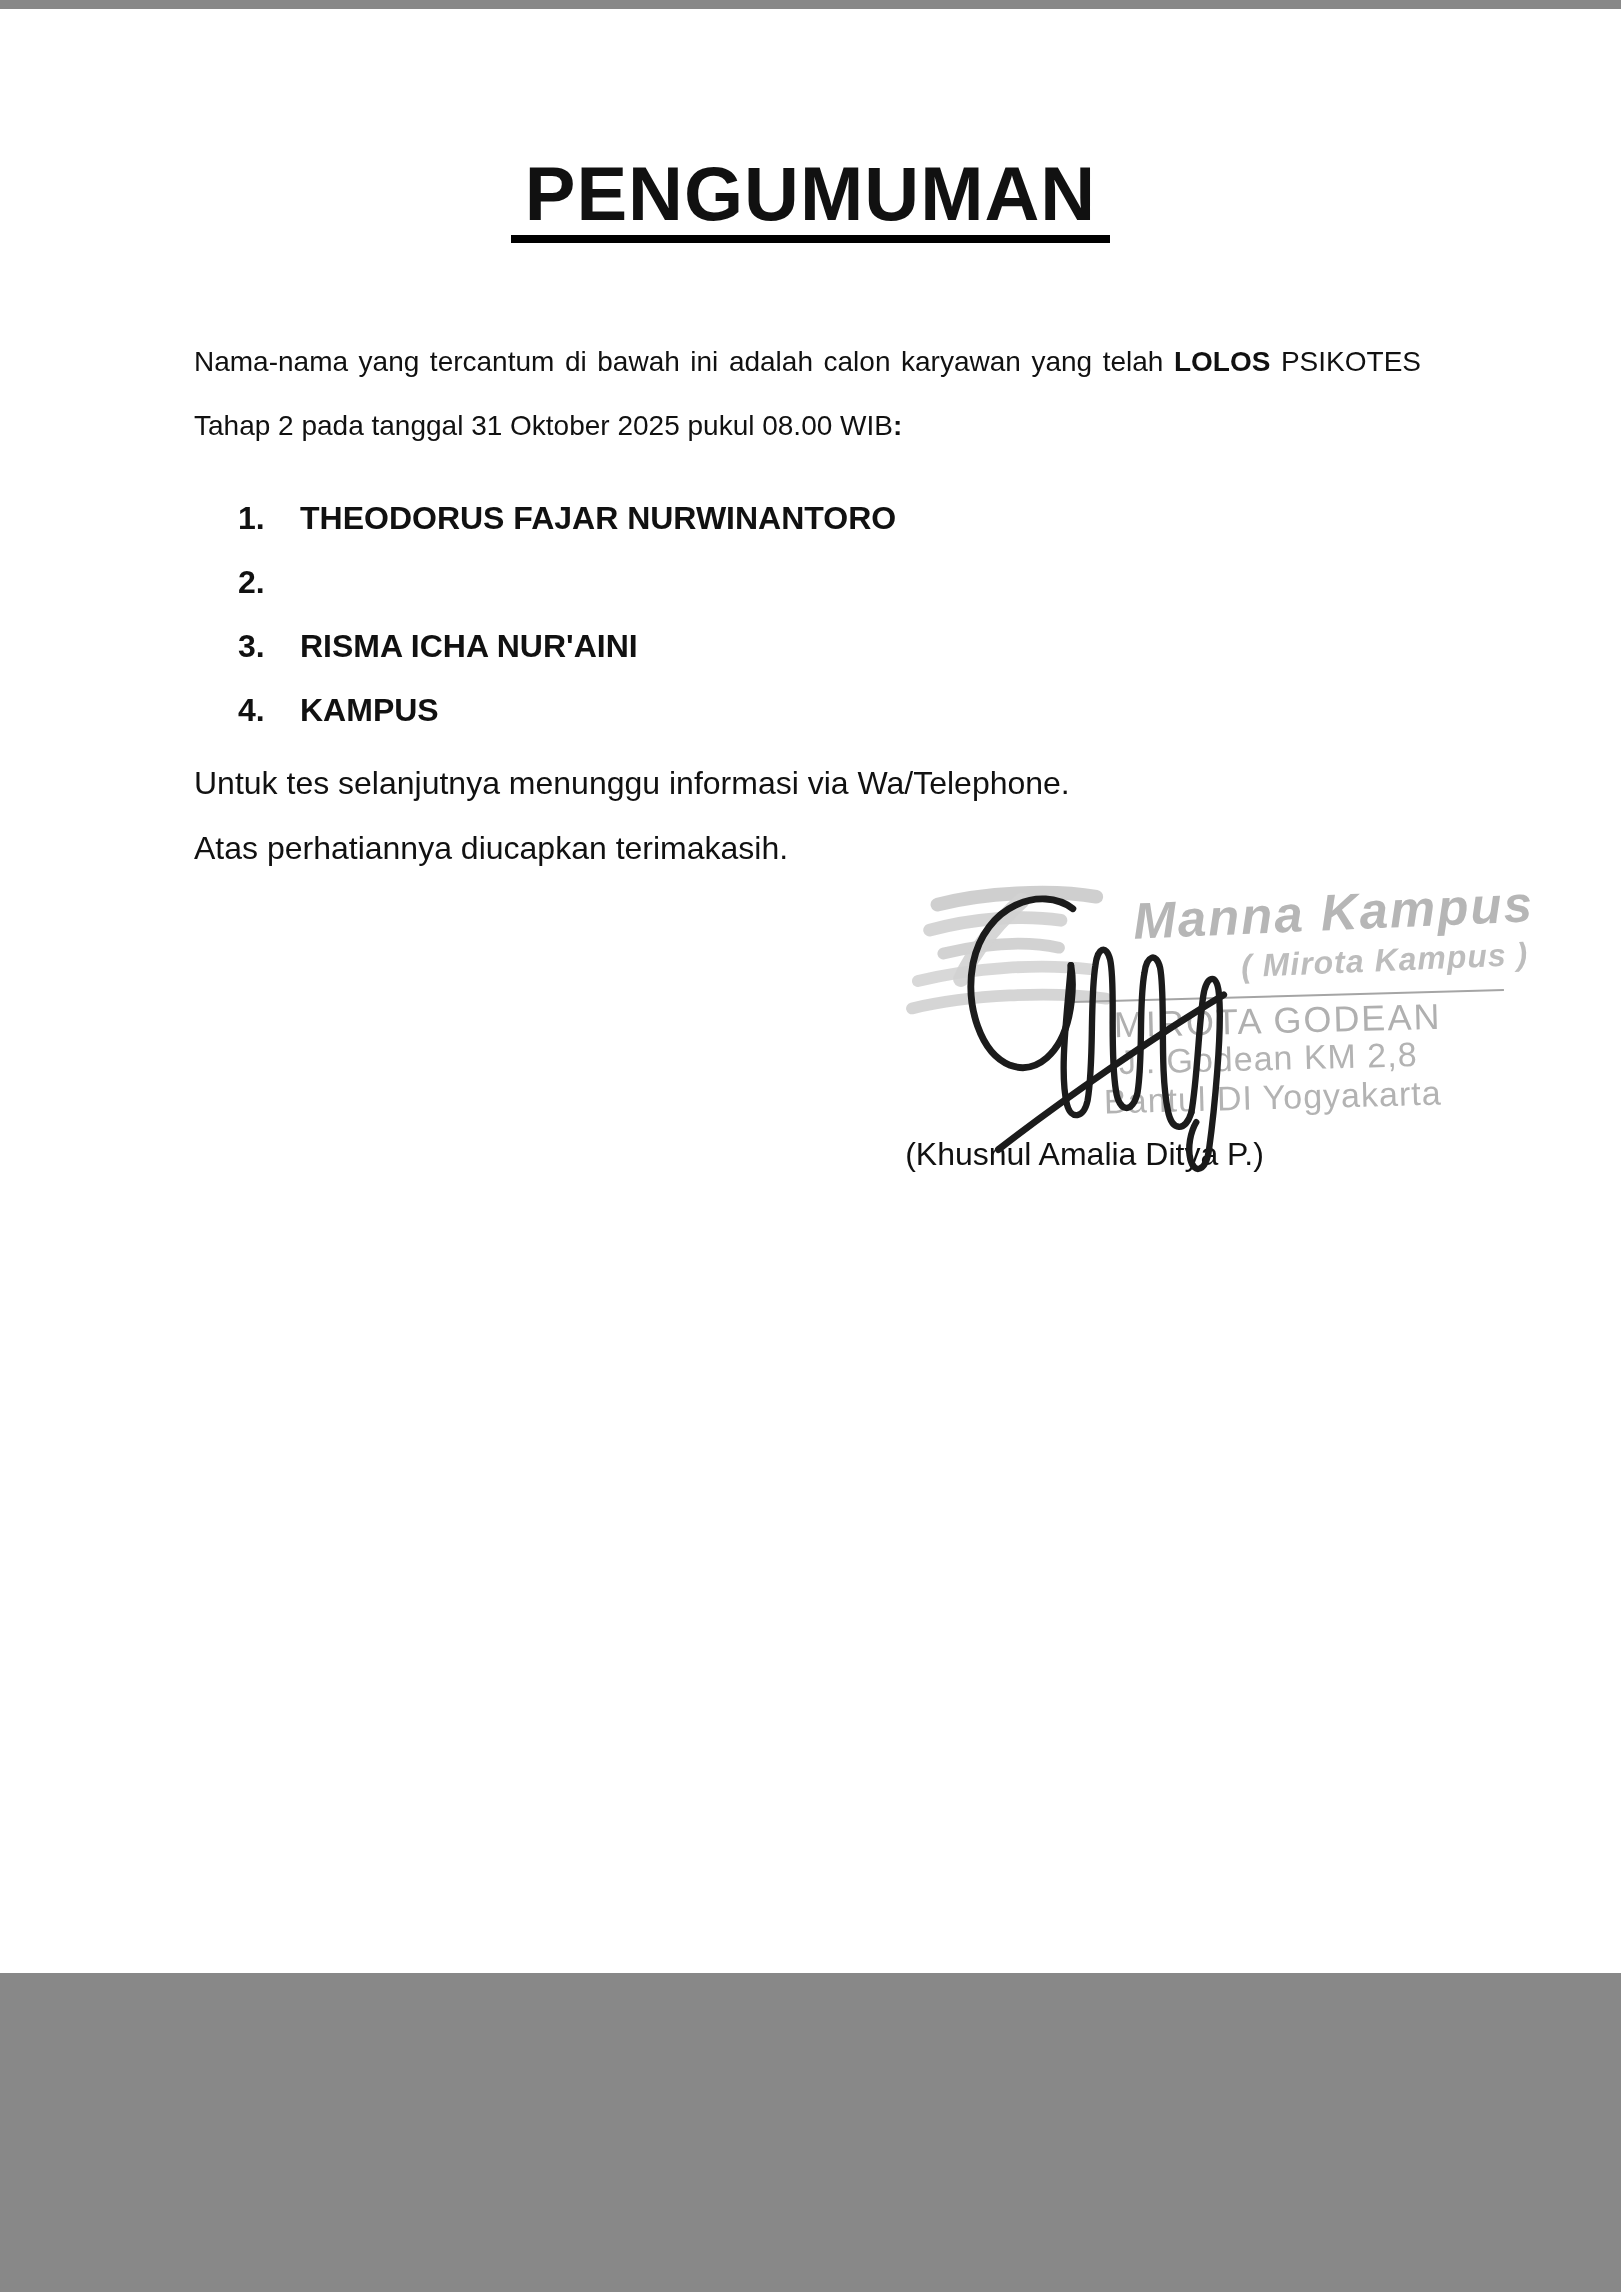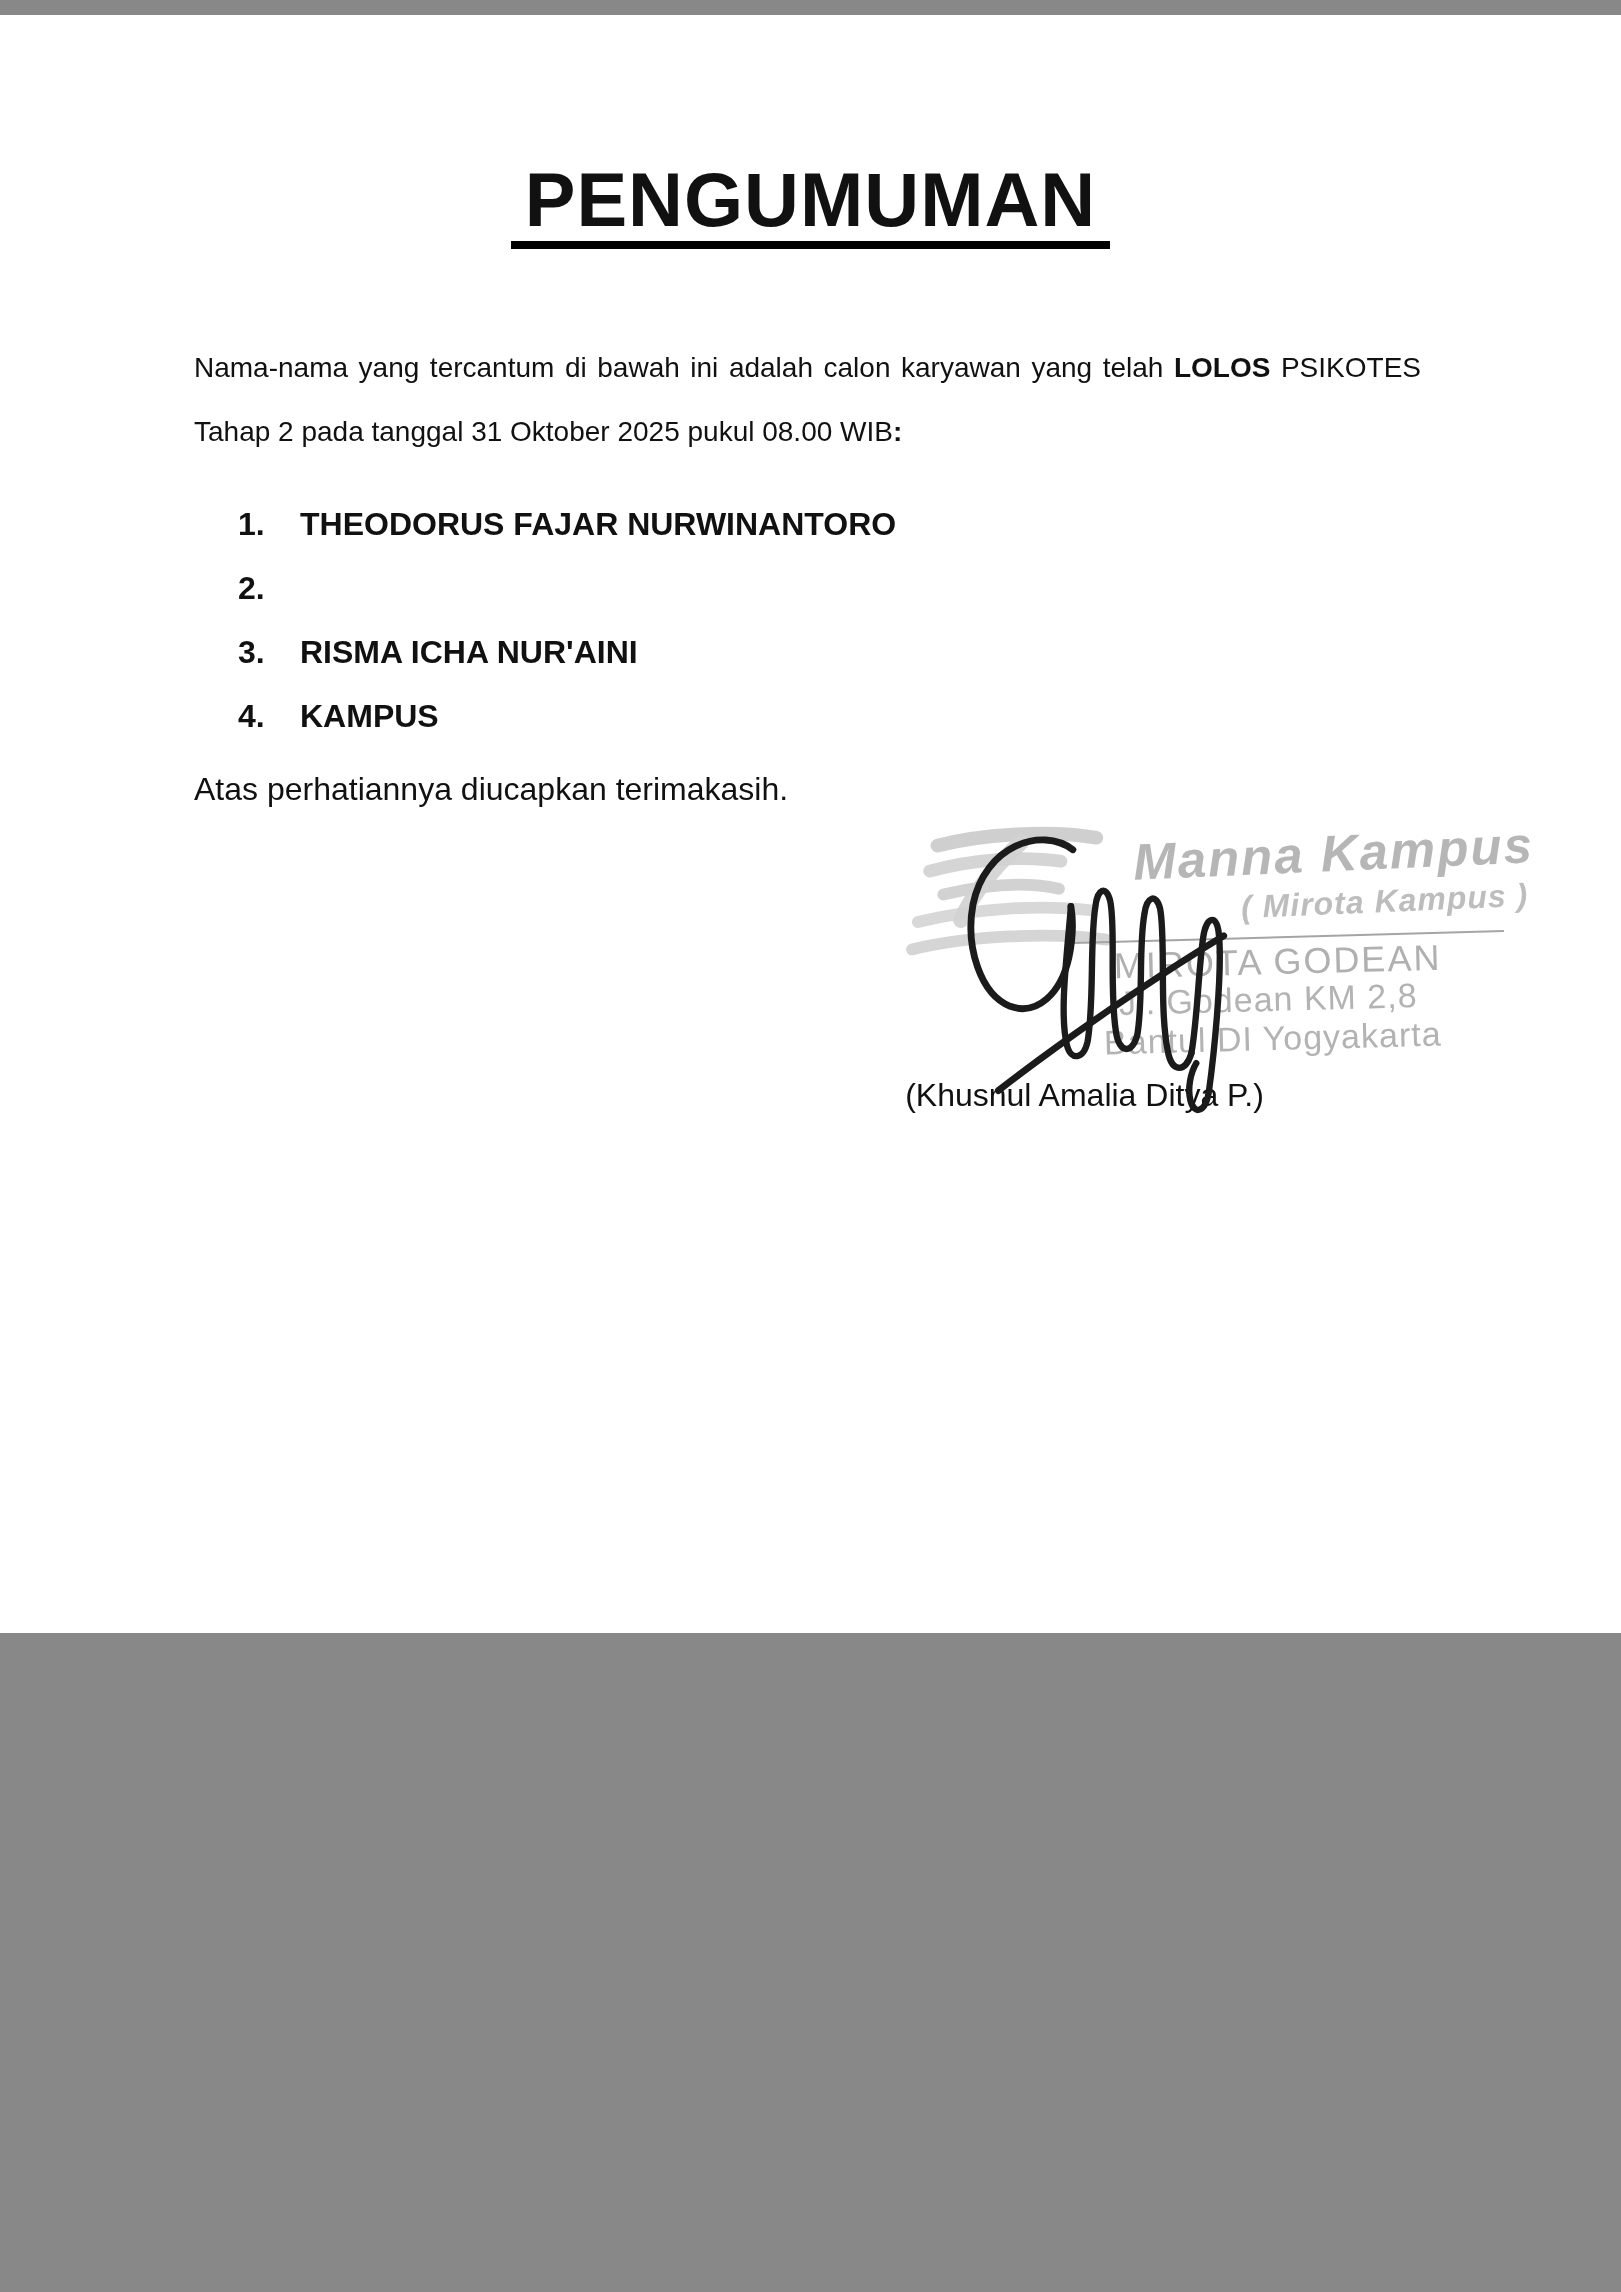--- a/index.html
+++ b/index.html
@@ -1,19 +1,19 @@
 <!DOCTYPE html>
 <html><head>
 <meta charset="utf-8">
 <style>
   html,body { margin:0; padding:0; background:#888; }
   .page {
     position:relative;
-    width:1621px; height:1618px;
-    margin:15px auto;
+    width:1621px; height:1964px;
+    margin:9px auto;
     background:#ffffff;
     font-family:"Liberation Sans", sans-serif;
     color:#111111;
     overflow:hidden;
   }
   .title-wrap { text-align:center; padding-top:147px; }
   .doc-title {
     display:inline-block;
     font-size:76px; font-weight:bold; line-height:1;
     letter-spacing:1px;
@@ -114,20 +114,21 @@
         <span class="cand-num">3.</span>
         <span class="cand-name">RISMA ICHA NUR'AINI</span>
       </div>
       <div class="cand-row">
         <span class="cand-num">4.</span>
         <span class="cand-name">KAMPUS</span>
       </div>
     </div>
 
     <div class="closing">
+      <div>Untuk tes selanjutnya menunggu informasi via Wa/Telephone.</div>
       <div>Atas perhatiannya diucapkan terimakasih.</div>
     </div>
 
 
     <div class="sig-area">
 
       <svg class="stamp-logo" width="210" height="149" viewBox="0 0 214 152">
         <g fill="none" stroke="#c7c7c7" stroke-linecap="round">
           <path d="M34,22 C80,10 150,6 196,14" stroke-width="14" opacity="0.85"></path>
           <path d="M26,48 C70,36 120,32 160,38" stroke-width="13" opacity="0.75"></path>

